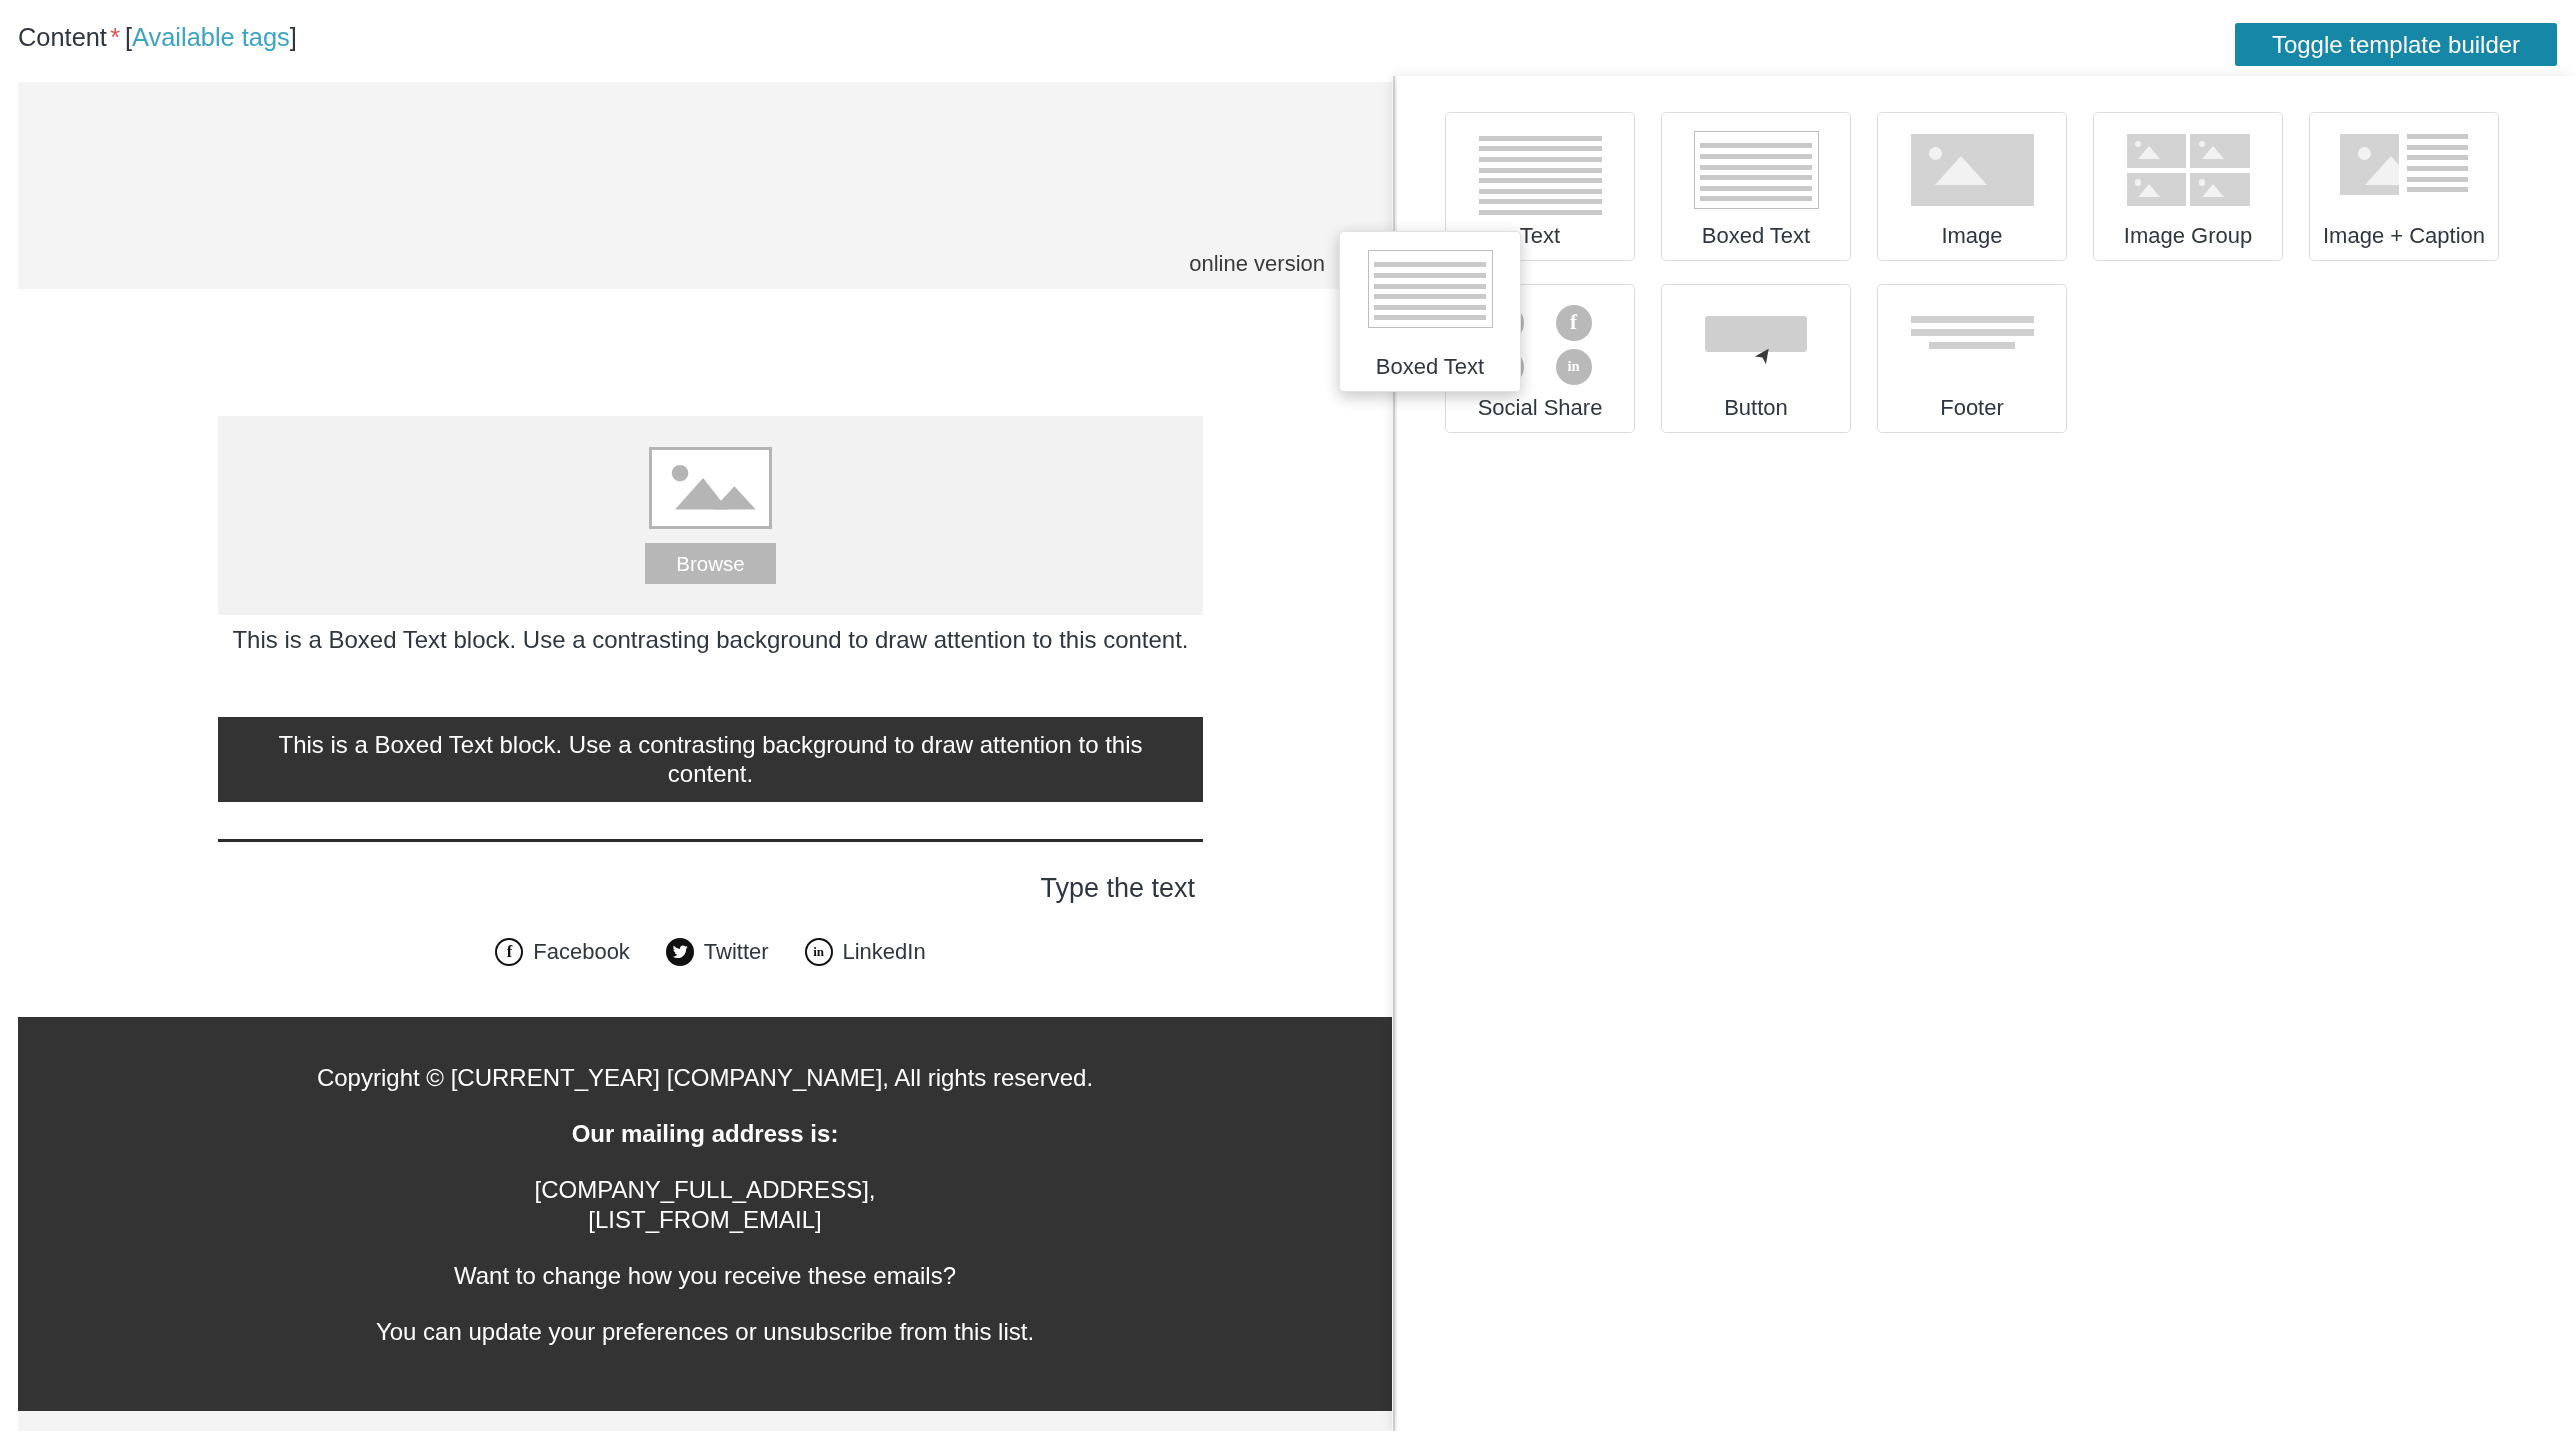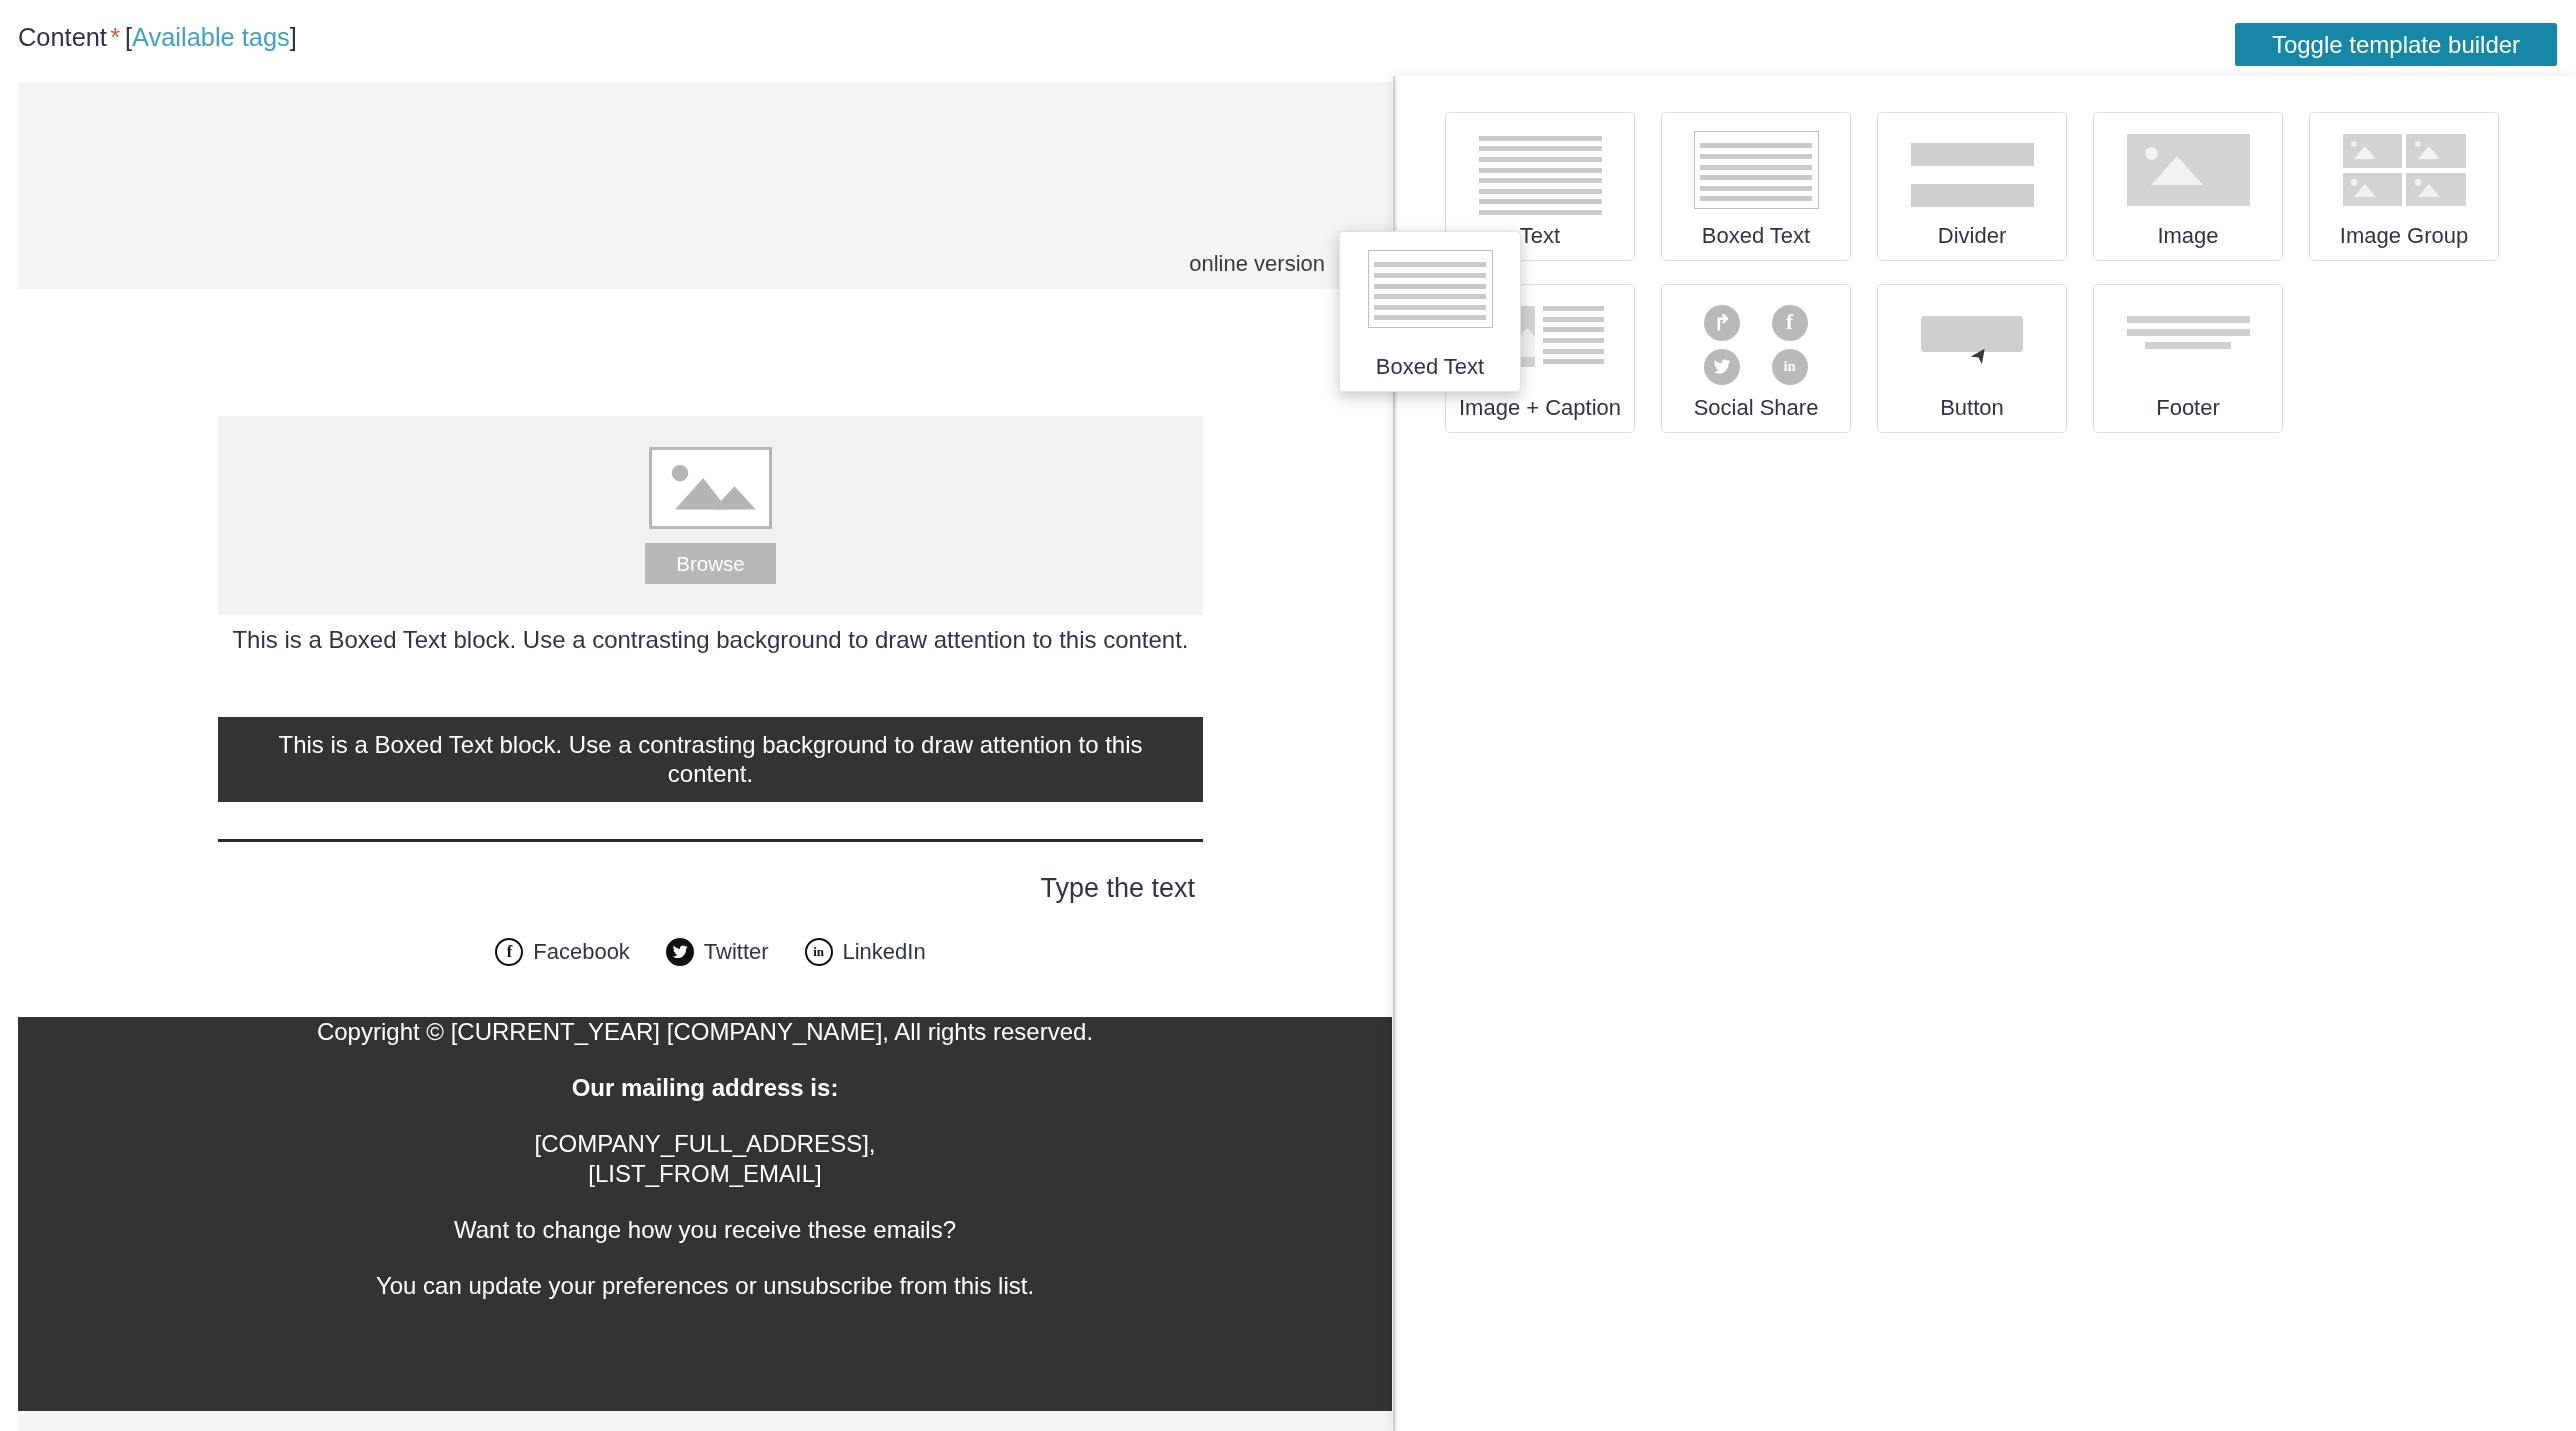--- a/index.html
+++ b/index.html
@@ -112,20 +112,21 @@
     border: 2.1px solid #111; color: #111;
     display: flex; align-items: center; justify-content: center;
     font-size: 16.4px; font-weight: bold; font-family: "Liberation Serif", serif;
   }
   .soc-circle.filled { background: #111; color: #fff; border-color: #111; }
 
   .footer-block {
     position: absolute; left: 0; top: 941px; width: 1374px; height: 394px;
     background: #333333; color: #ffffff;
     text-align: center;
+    padding-top: 46px;
   }
   .footer-block p { margin: 0 0 26px 0; font-size: 24px; line-height: 1.25; }
   .footer-block p.strong { font-weight: bold; }
   .footer-bottom-strip {
     position: absolute; left: 0; top: 1335px; width: 1374px; height: 21.3px;
     background: #f4f4f4;
   }
 
   
   .builder {
@@ -325,27 +326,20 @@
               <i></i>
               <i></i>
               <i></i>
               <i></i>
           </div>
         </div>
       </div>
       <div class="tile-label">Boxed Text</div>
     </div>
 
-    <div class="tile">
-      <div class="thumb">
-        <div class="gray-bar" style="margin-top:11.5px;"></div>
-        <div class="gray-bar" style="margin-top:18px;"></div>
-      </div>
-      <div class="tile-label">Divider</div>
-    </div>
 
     <div class="tile">
       <div class="thumb">
         <div class="img-ph"></div>
       </div>
       <div class="tile-label">Image</div>
     </div>
 
     <div class="tile">
       <div class="thumb">

